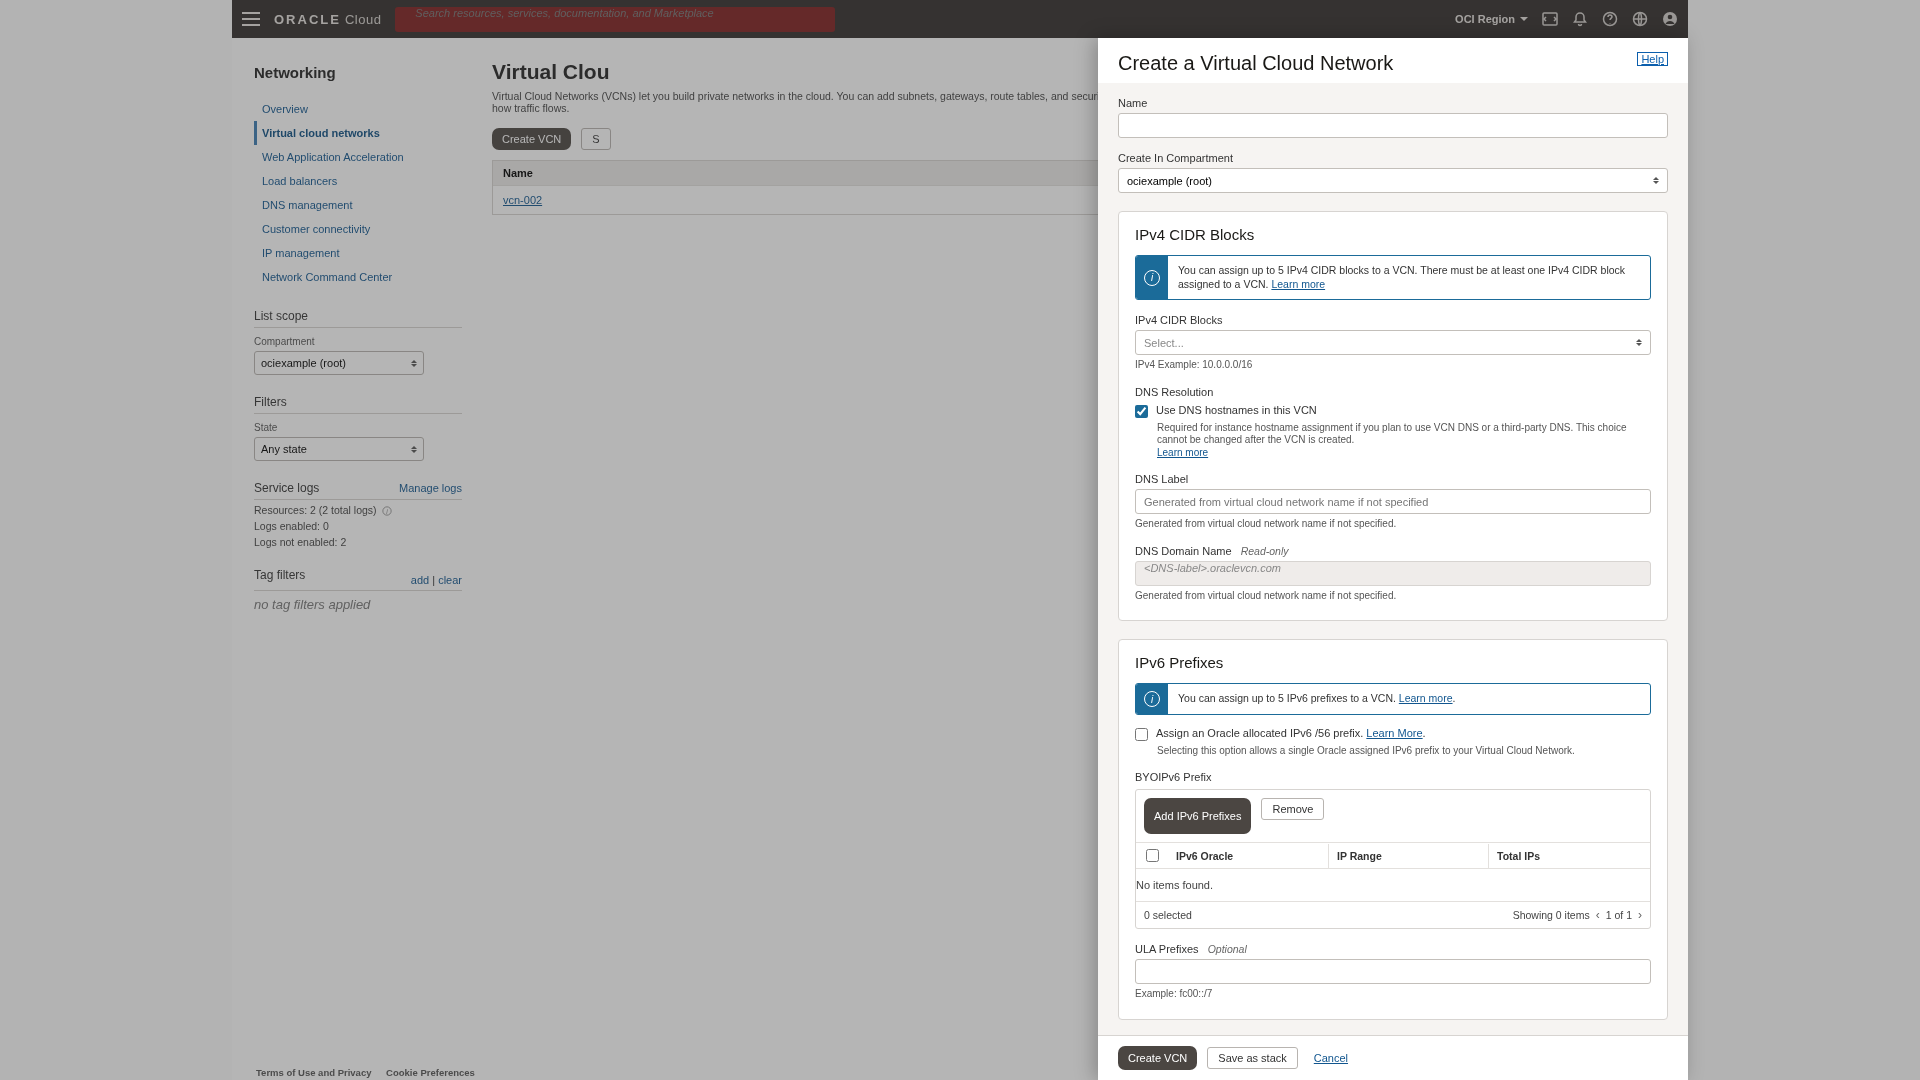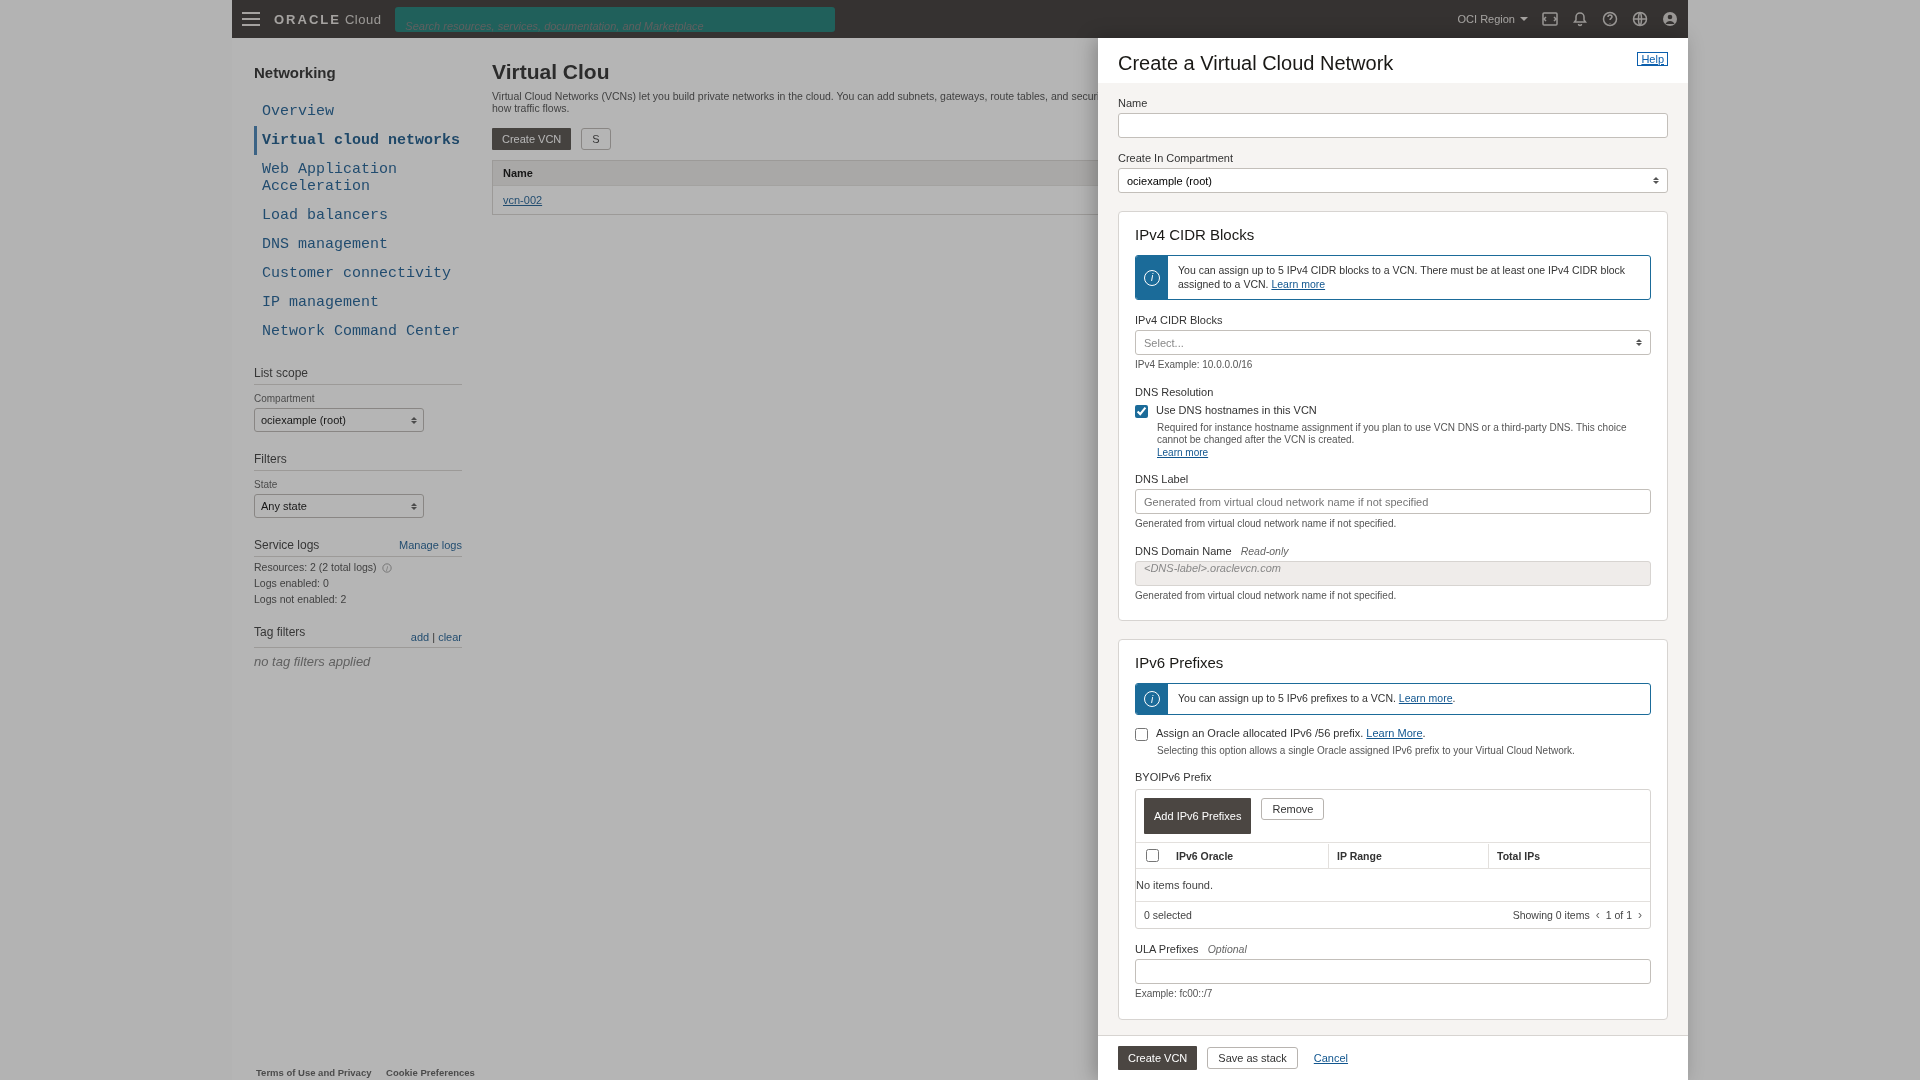--- a/index.html
+++ b/index.html
@@ -6,55 +6,55 @@
   html, body { width: 1920px; height: 1080px; overflow: hidden; font-family: "Helvetica Neue", Arial, sans-serif; background:#b3b3b3; }
   .viewport { position:relative; width:1920px; height:1080px; }
   .app-area { width:1456px; margin:0 auto; height:1080px; background:#fff; position:relative; }
   
   .topbar { background:#312d2a; height:38px; display:flex; align-items:center; padding:0 10px; color:#e5e1de; font-size:12px; }
   .hamburger { width:18px; height:14px; display:flex; flex-direction:column; justify-content:space-between; cursor:pointer; margin-right:14px; }
   .hamburger span { display:block; height:2px; background:#e5e1de; }
   .brand { display:flex; align-items:baseline; font-weight:400; letter-spacing:0.5px; margin-right:14px; }
   .brand-o { font-weight:700; letter-spacing:2px; font-size:13px; }
   .brand-cloud { font-size:13px; margin-left:4px; opacity:0.9; }
-  .search-box { flex:0 0 440px; height:25px; background:#0f766e; border-radius:3px; display:flex; align-items:flex-end; padding:0 10px; }
+  .search-box { flex:0 0 440px; height:25px; background:#7f1d1d; border-radius:3px; display:flex; align-items:flex-start; padding:0 20px; }
   .search-box input { background:transparent; border:none; outline:none; color:#cfcac5; font-size:11px; width:100%; font-style:italic; }
-  .top-right { margin-left:auto; display:flex; align-items:center; gap:14px; }
+  .top-right { margin-left:auto; display:flex; align-items:center; gap:14px;font-weight:bold; }
   .region { font-size:11px; display:flex; align-items:center; gap:5px; cursor:pointer; }
   .chev-down { width:0;height:0;border-left:4px solid transparent;border-right:4px solid transparent;border-top:4px solid #e5e1de; }
   .top-icon { width:16px; height:16px; display:flex; align-items:center; justify-content:center; cursor:pointer; opacity:0.9; }
   .top-icon svg { width:16px; height:16px; stroke:#e5e1de; fill:none; stroke-width:1.5; }
   .top-icon.fill svg { fill:#e5e1de; stroke:none; }
   
   .page-body { display:flex; }
   .sidebar { width:240px; padding:26px 10px 10px 22px; }
   .sidebar h2 { font-size:15px; font-weight:600; color:#222; }
   .side-list { list-style:none; margin-top:16px; }
-  .side-list li { font-size:15px; padding:6px 0 6px 8px; color:#11568f; cursor:pointer;font-family:Liberation Mono, monospace; }
+  .side-list li { font-size:11px; padding:6px 0 6px 8px; color:#11568f; cursor:pointer; }
   .side-list li.active { border-left:3px solid #3a7bb2; padding-left:5px; font-weight:600; color:#0d4f83; }
   .side-section-title { font-size:12px; color:#333; margin-top:20px; border-bottom:1px solid #d7d4d1; padding-bottom:4px; }
   .small-label { font-size:10px; color:#555; margin-top:8px; display:block; }
   .mini-select { width:170px; height:24px; border:1px solid #b8b4b0; border-radius:3px; font-size:11px; padding:0 6px; background:#fff; position:relative; display:flex; align-items:center; justify-content:space-between; margin-top:4px; }
   .mini-select .sel-handle { display:flex; flex-direction:column; gap:1px; }
   .mini-select .sel-handle span { width:0;height:0;border-left:3px solid transparent;border-right:3px solid transparent; }
   .mini-select .sel-handle span:first-child { border-bottom:3px solid #555;}
   .mini-select .sel-handle span:last-child { border-top:3px solid #555;}
   .svc-row { display:flex; justify-content:space-between; align-items:baseline; margin-top:20px; border-bottom:1px solid #d7d4d1; padding-bottom:4px;}
   .svc-row .t { font-size:12px; color:#333; }
   .svc-link { font-size:11px; color:#11568f; cursor:pointer; }
   .svc-line { font-size:10.5px; color:#444; margin-top:4px; }
   .tag-links { font-size:11px; text-align:right; margin-top:6px; }
   .tag-links a { color:#11568f; cursor:pointer; }
   .tag-none { font-size:13px; color:#777; font-style:italic; margin-top:6px; }
   .svc-line .info-ic { display:inline-flex; vertical-align:middle; margin-left:3px; }
   .main-col { padding:22px 20px; flex:1; }
   .main-col h1 { font-size:21px; color:#222; }
   .main-desc { font-size:10.5px; color:#444; margin-top:6px; max-width:700px; }
   .main-toolbar { margin-top:14px; display:flex; gap:10px; }
-  .btn-primary-sm { background:#4b4642; color:#fff; font-size:11px; border:none; border-radius:1px; height:22px; padding:0 10px; cursor:pointer; }
+  .btn-primary-sm { background:#4b4642; color:#fff; font-size:11px; border:none; border-radius:7px; height:22px; padding:0 10px; cursor:pointer; }
   .btn-outline-sm { background:#fff; color:#333; font-size:11px; border:1px solid #b8b4b0; border-radius:3px; height:22px; padding:0 10px; cursor:pointer; }
   .vcn-table { margin-top:10px; border:1px solid #d7d4d1; width:660px; }
   .vcn-table .hdr { background:#eceae8; font-size:11px; font-weight:600; padding:6px 10px; }
   .vcn-table .row { font-size:11px; padding:8px 10px; border-top:1px solid #e3e0dd; }
   .vcn-table .row a { color:#11568f; text-decoration:underline; cursor:pointer; }
   
   .overlay { position:absolute; inset:0; background:rgba(60,60,60,0.38); }
   
   .dialog { position:absolute; top:38px; right:0; bottom:0; width:590px; background:#fff; display:flex; flex-direction:column; box-shadow:-4px 0 18px rgba(0,0,0,0.25); }
   .dlg-head { padding:14px 20px 8px 20px; display:flex; justify-content:space-between; align-items:flex-start; }

